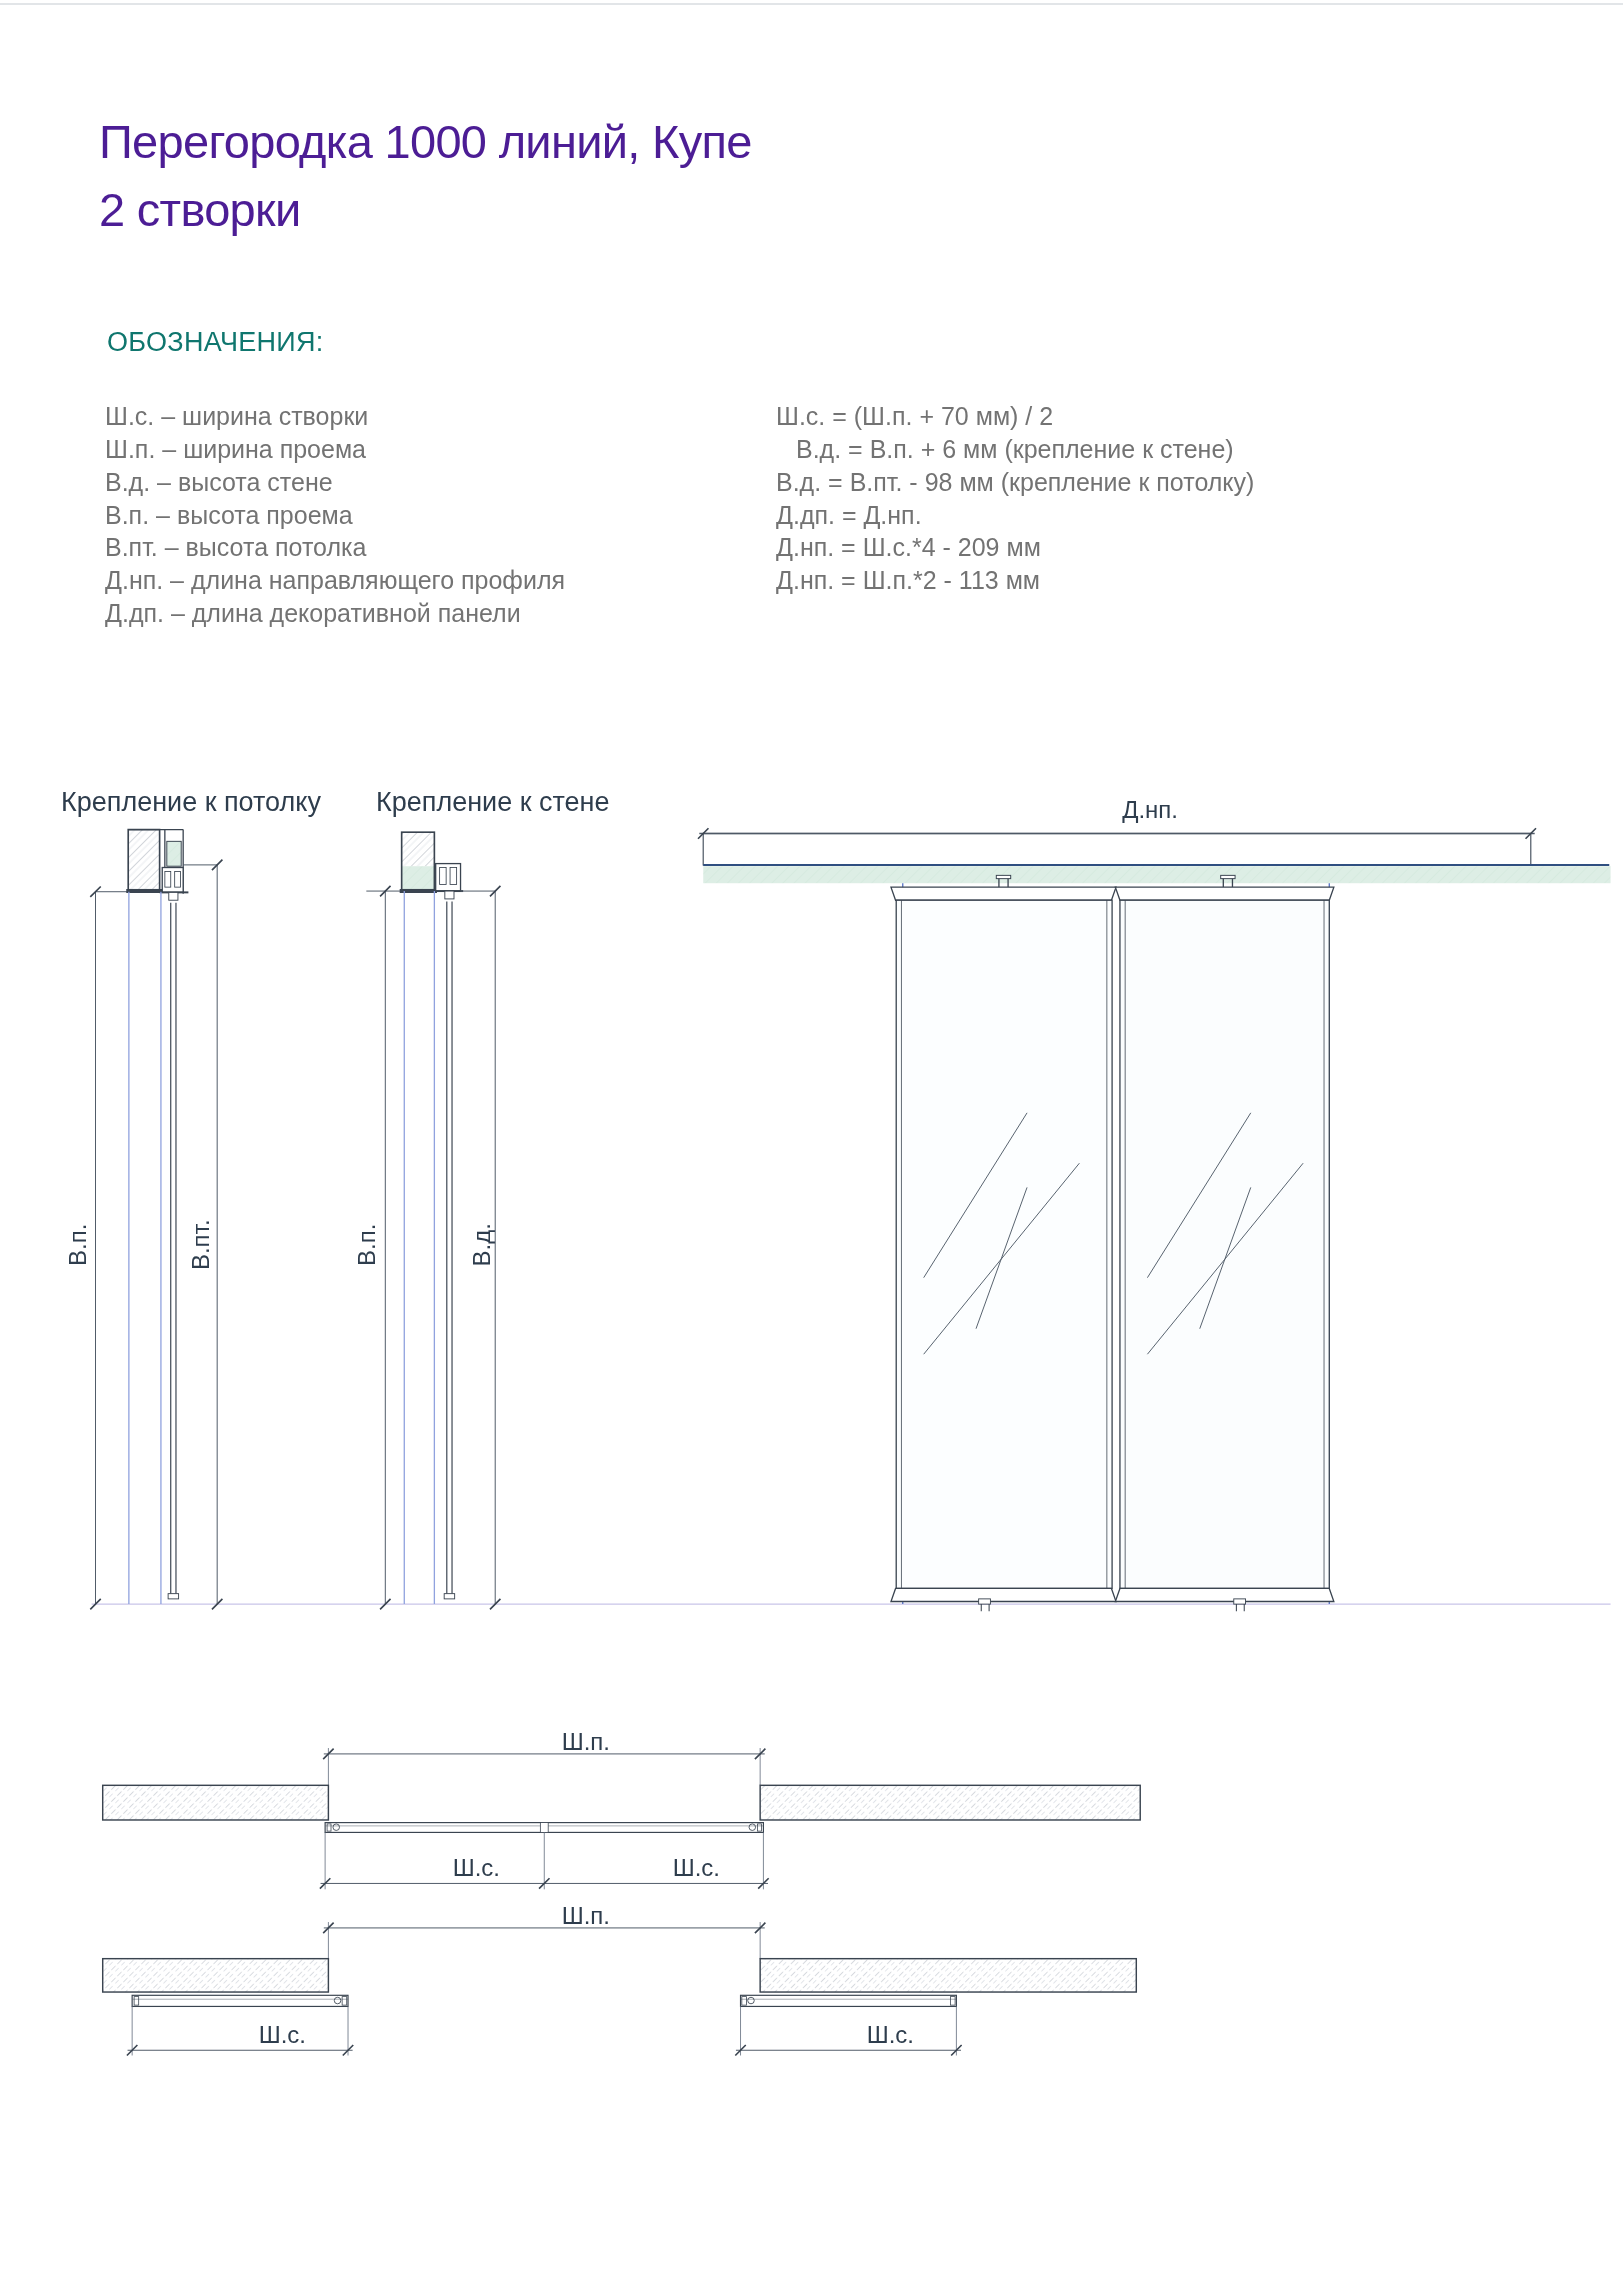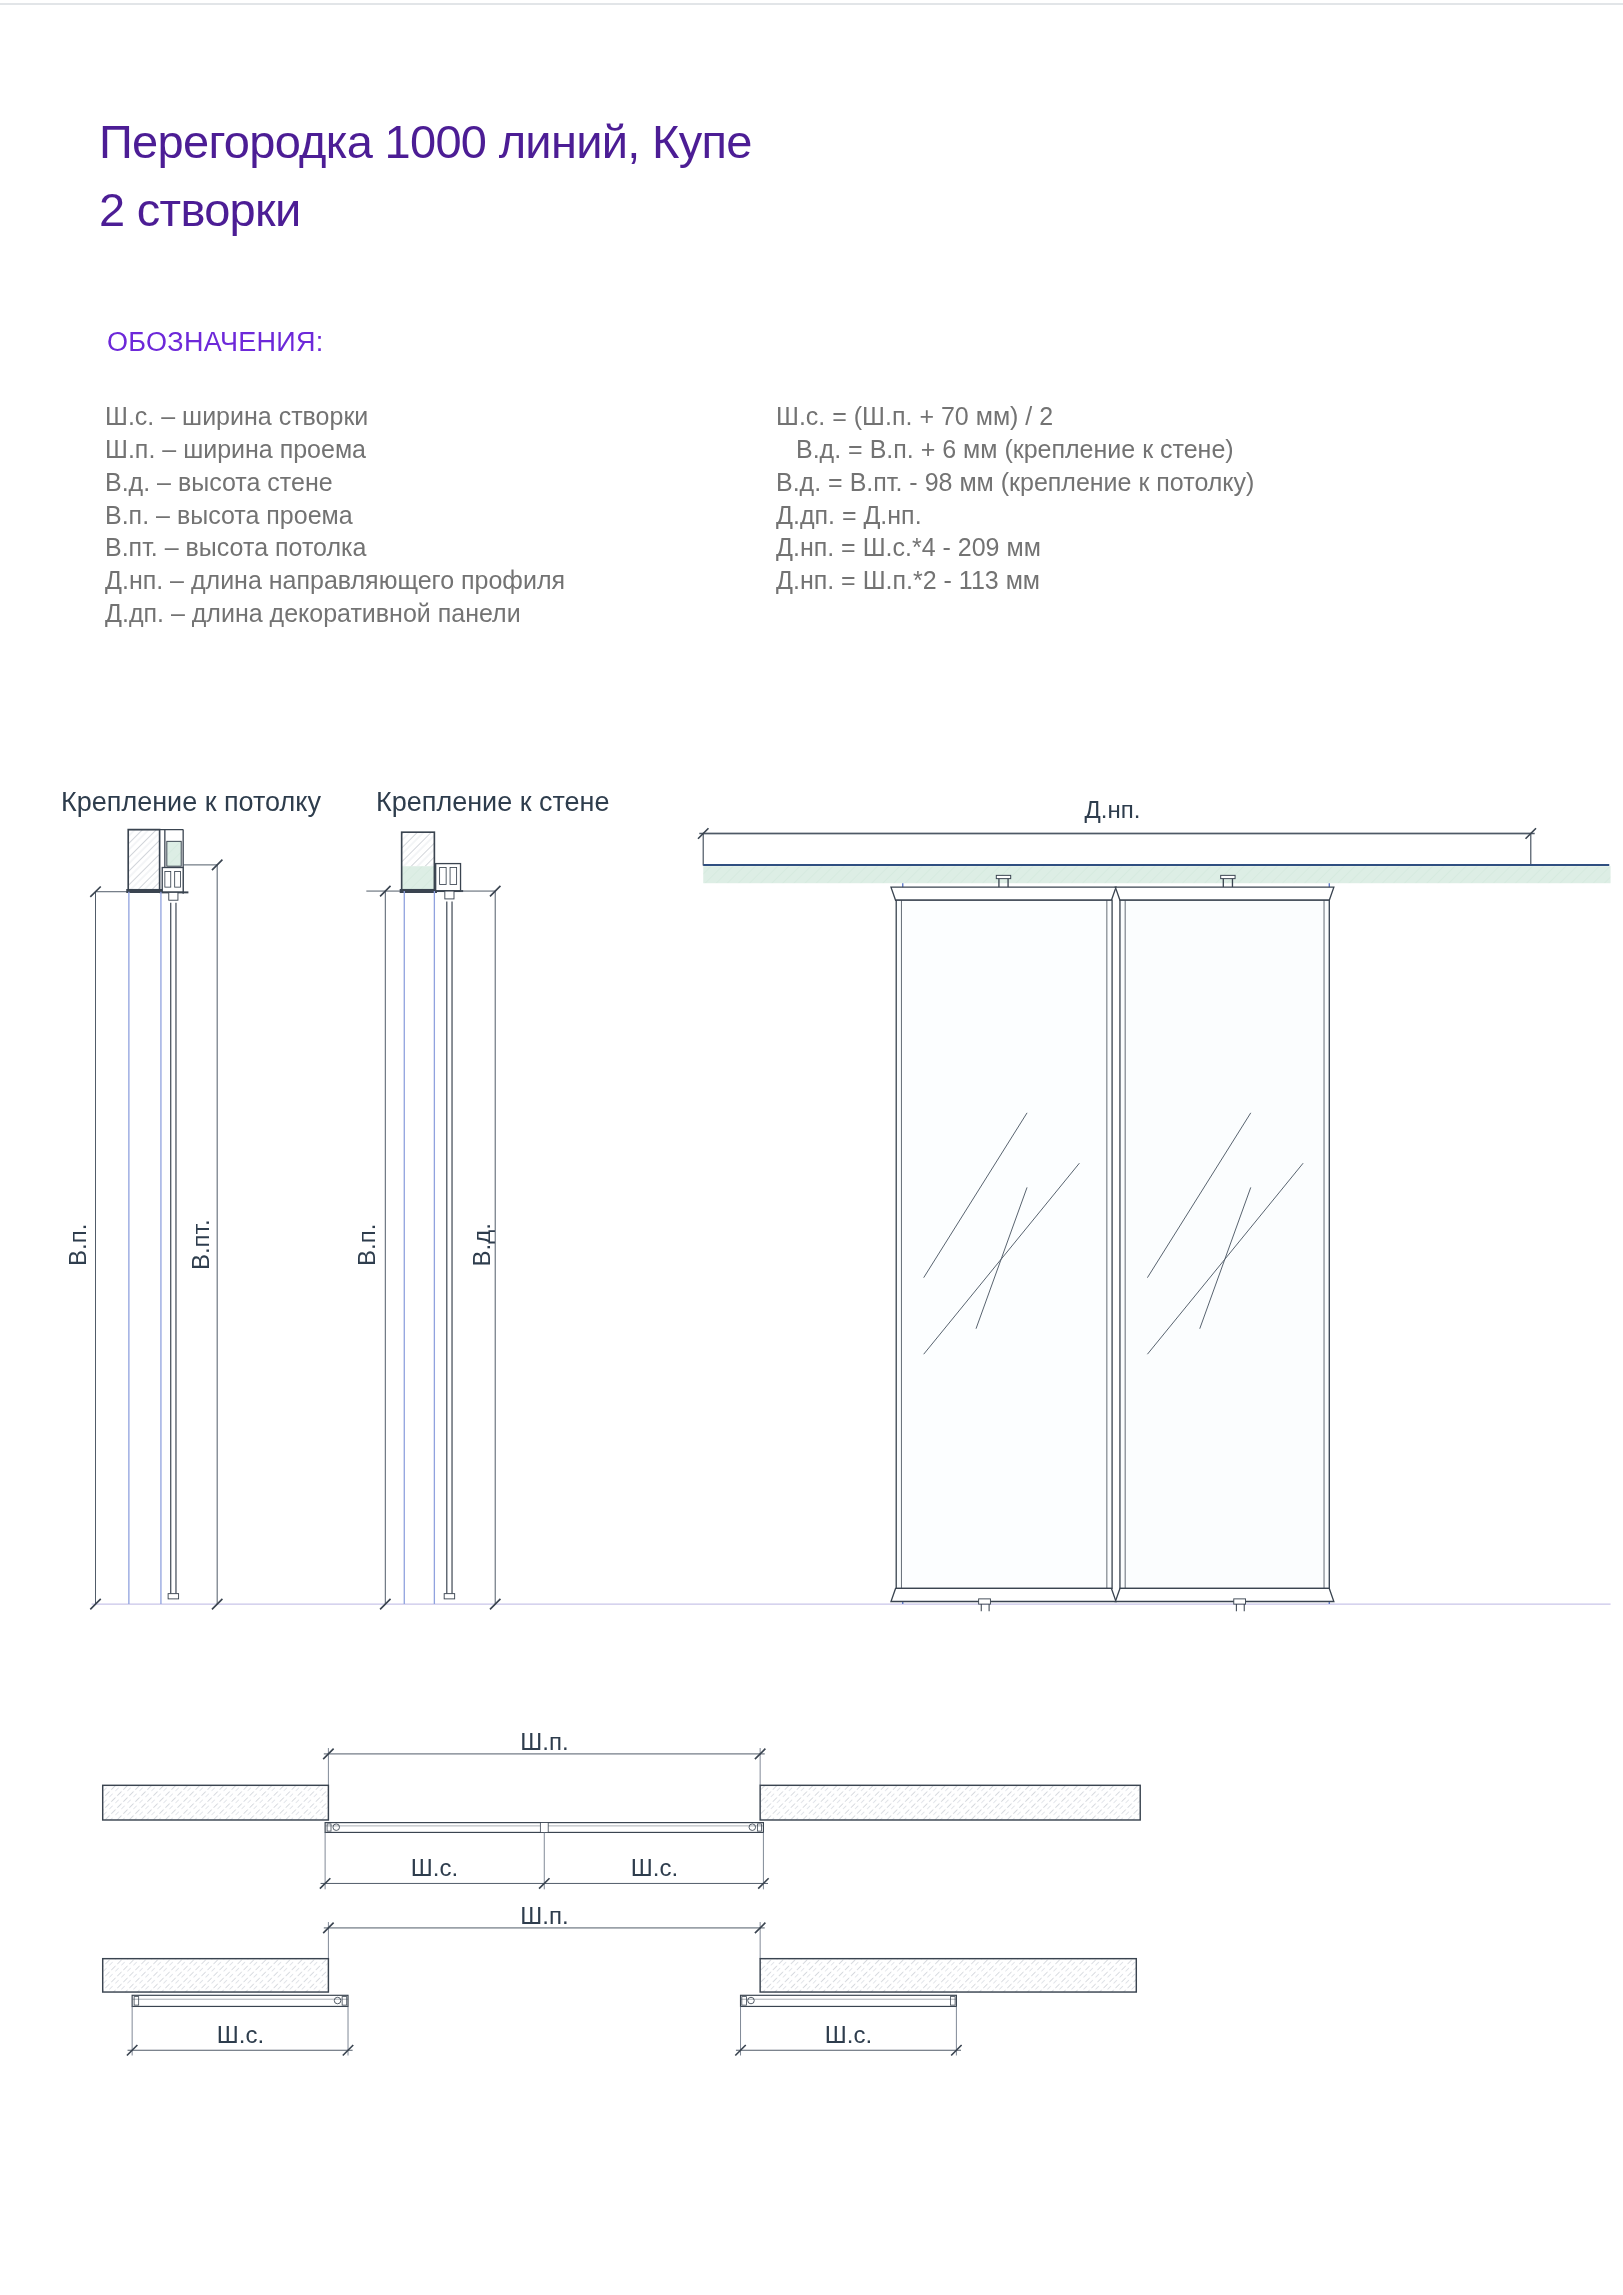--- a/index.html
+++ b/index.html
@@ -2,24 +2,24 @@
 <html style="font-size:10.5px"><head>
 <meta charset="utf-8">
 <style>
   html,body{margin:0;padding:0;}
   body{
     width:1623px;height:2295px;position:relative;background:#ffffff;overflow:hidden;
     font-family:"Liberation Sans", sans-serif;color:#2e3d4d;
   }
   .abs{position:absolute;}
   .title{font-size:47px;line-height:1;letter-spacing:-0.7px;color:#4c1d95;white-space:nowrap;}
-  .heading{font-size:27px;letter-spacing:0.3px;color:#6d28d9;}
+  .heading{font-size:27px;letter-spacing:0.3px;color:#0f766e;}
   .body-line{font-size:25px;line-height:33px;color:#737373;white-space:nowrap;}
   .sec-label{font-size:27px;color:#2e3d4d;white-space:nowrap;}
-  .dim-label{font-size:24px;color:#2e3d4d;text-align:center;width:131px;}
+  .dim-label{font-size:24px;color:#2e3d4d;text-align:right;width:131px;}
   .vlabel{
     width:105px;height:27.5px;display:flex;align-items:center;justify-content:center;
     font-size:24px;color:#2e3d4d;transform:rotate(-90deg);white-space:nowrap;
   }
   svg{display:block;}
 </style>
 </head>
 <body>
 
 <div class="abs title" style="left:99px;top:118px">Перегородка 1000 линий, Купе</div>

